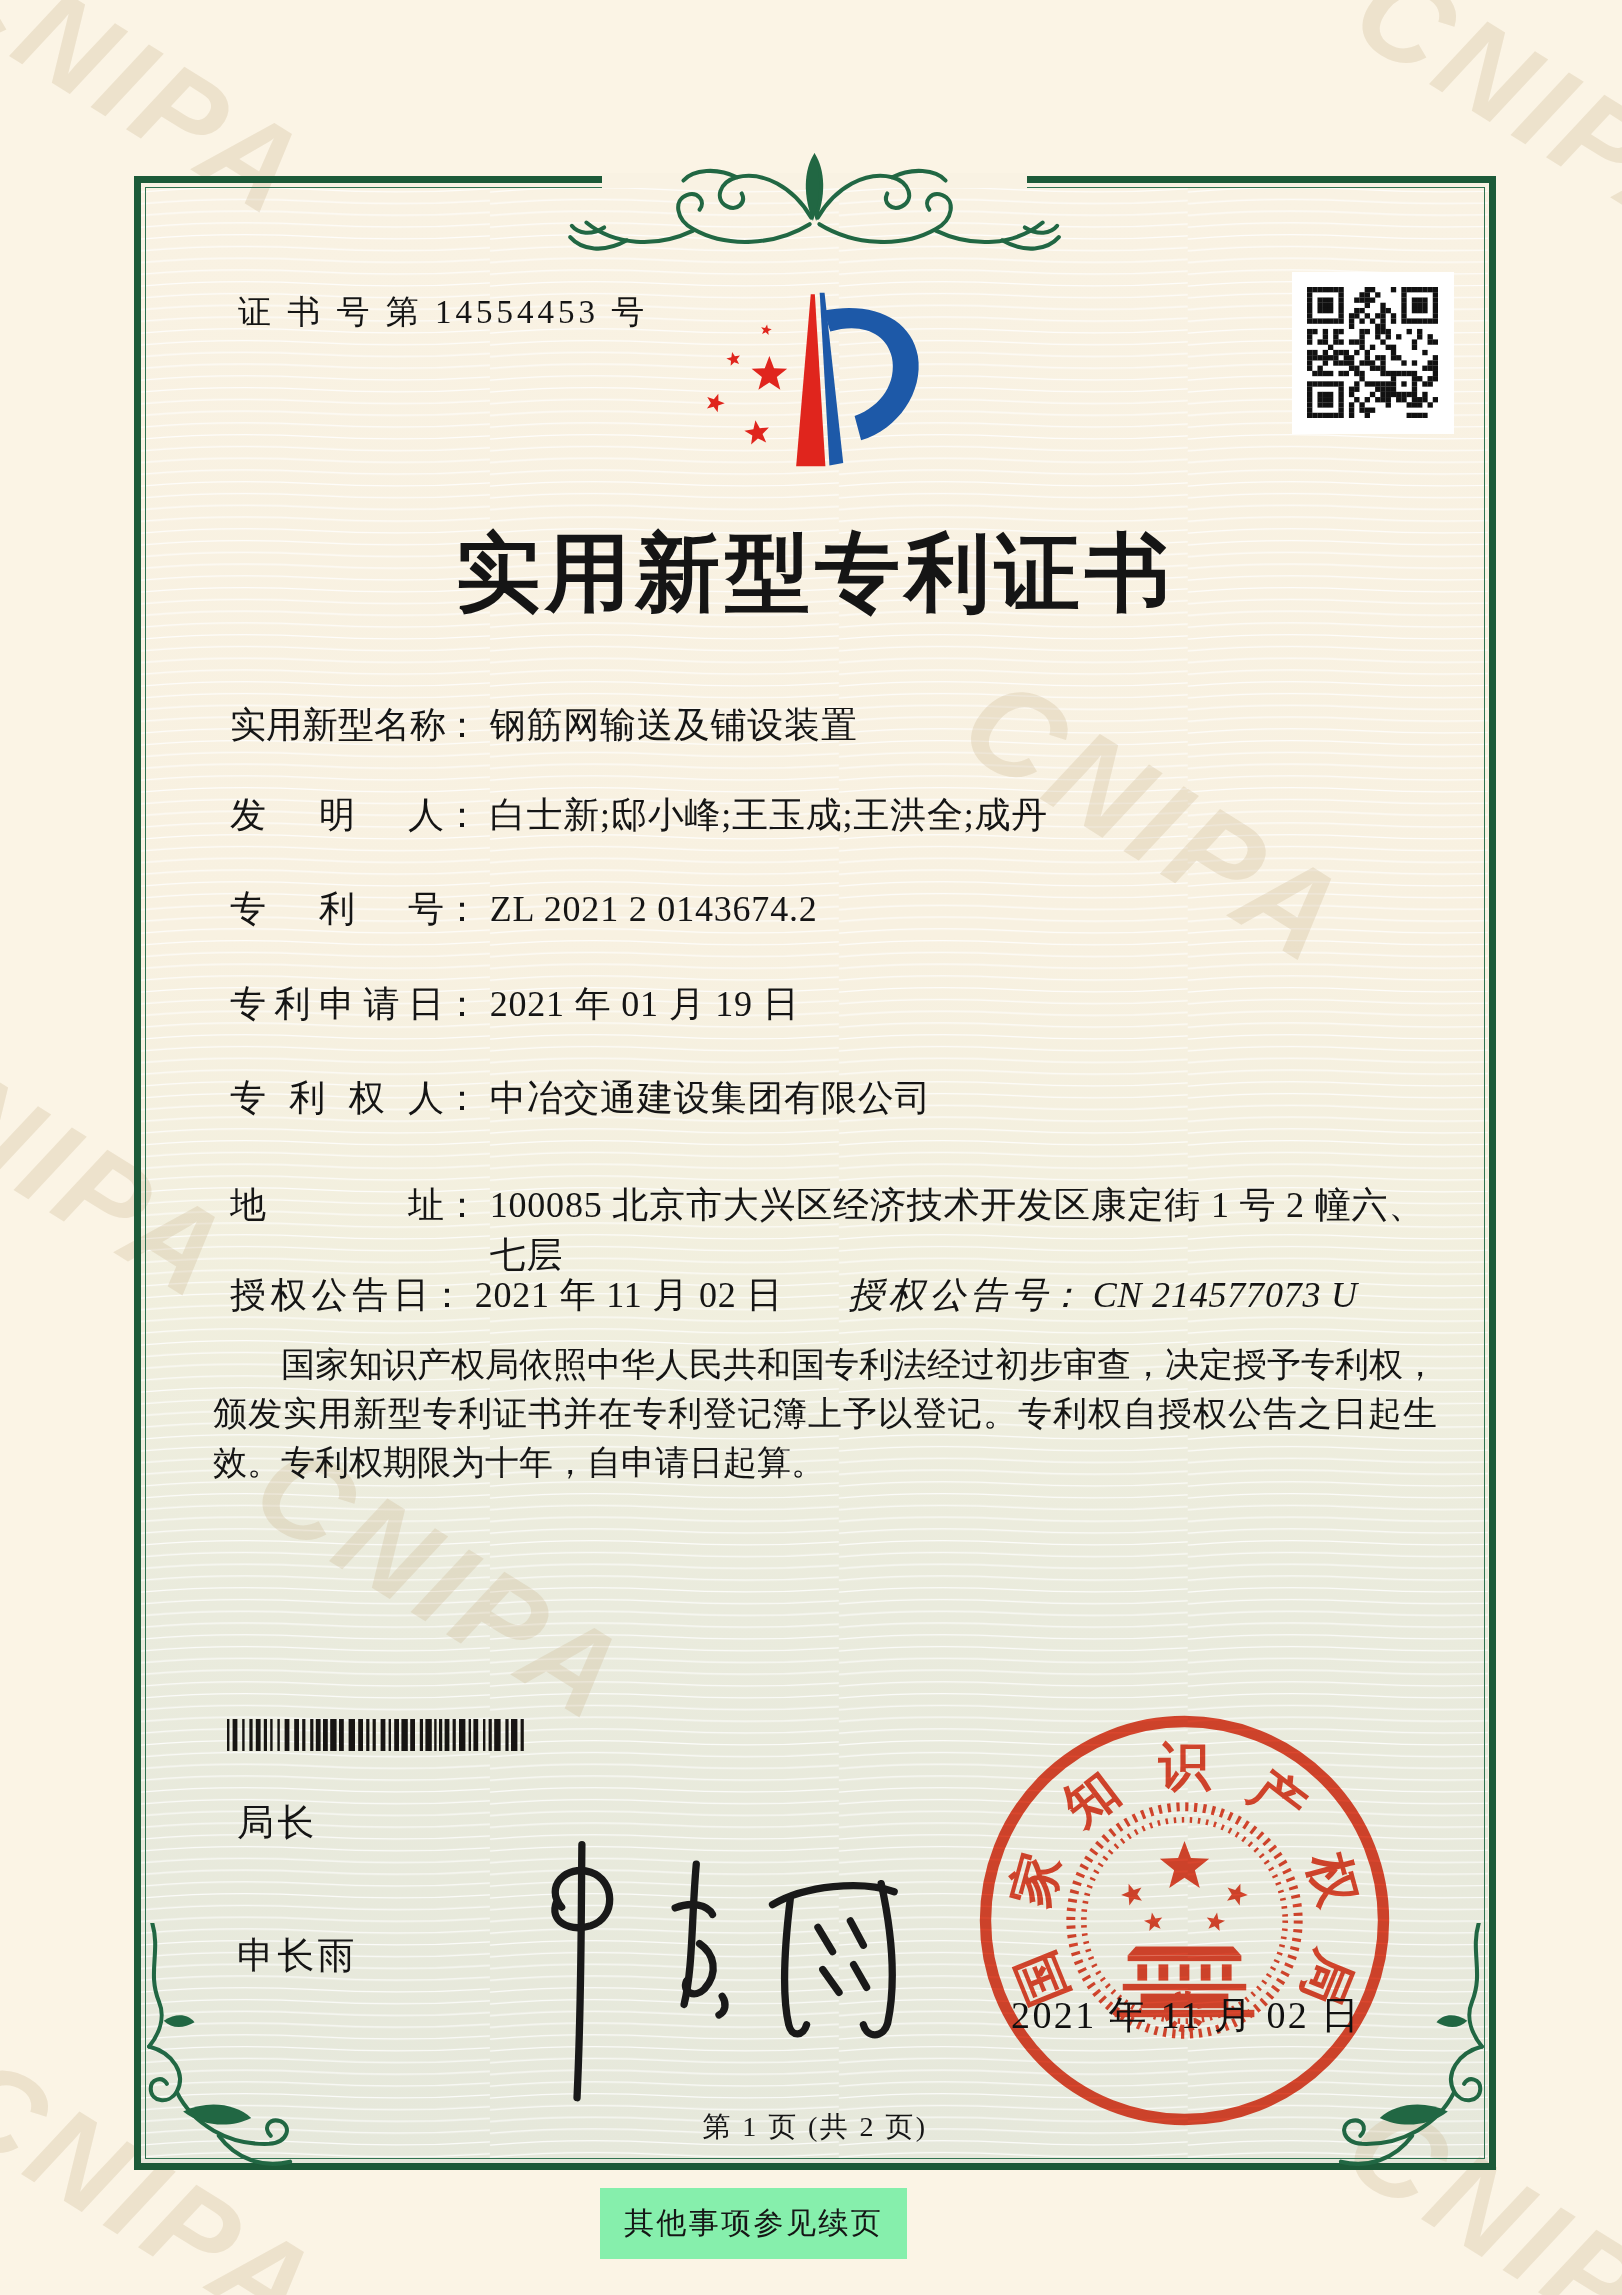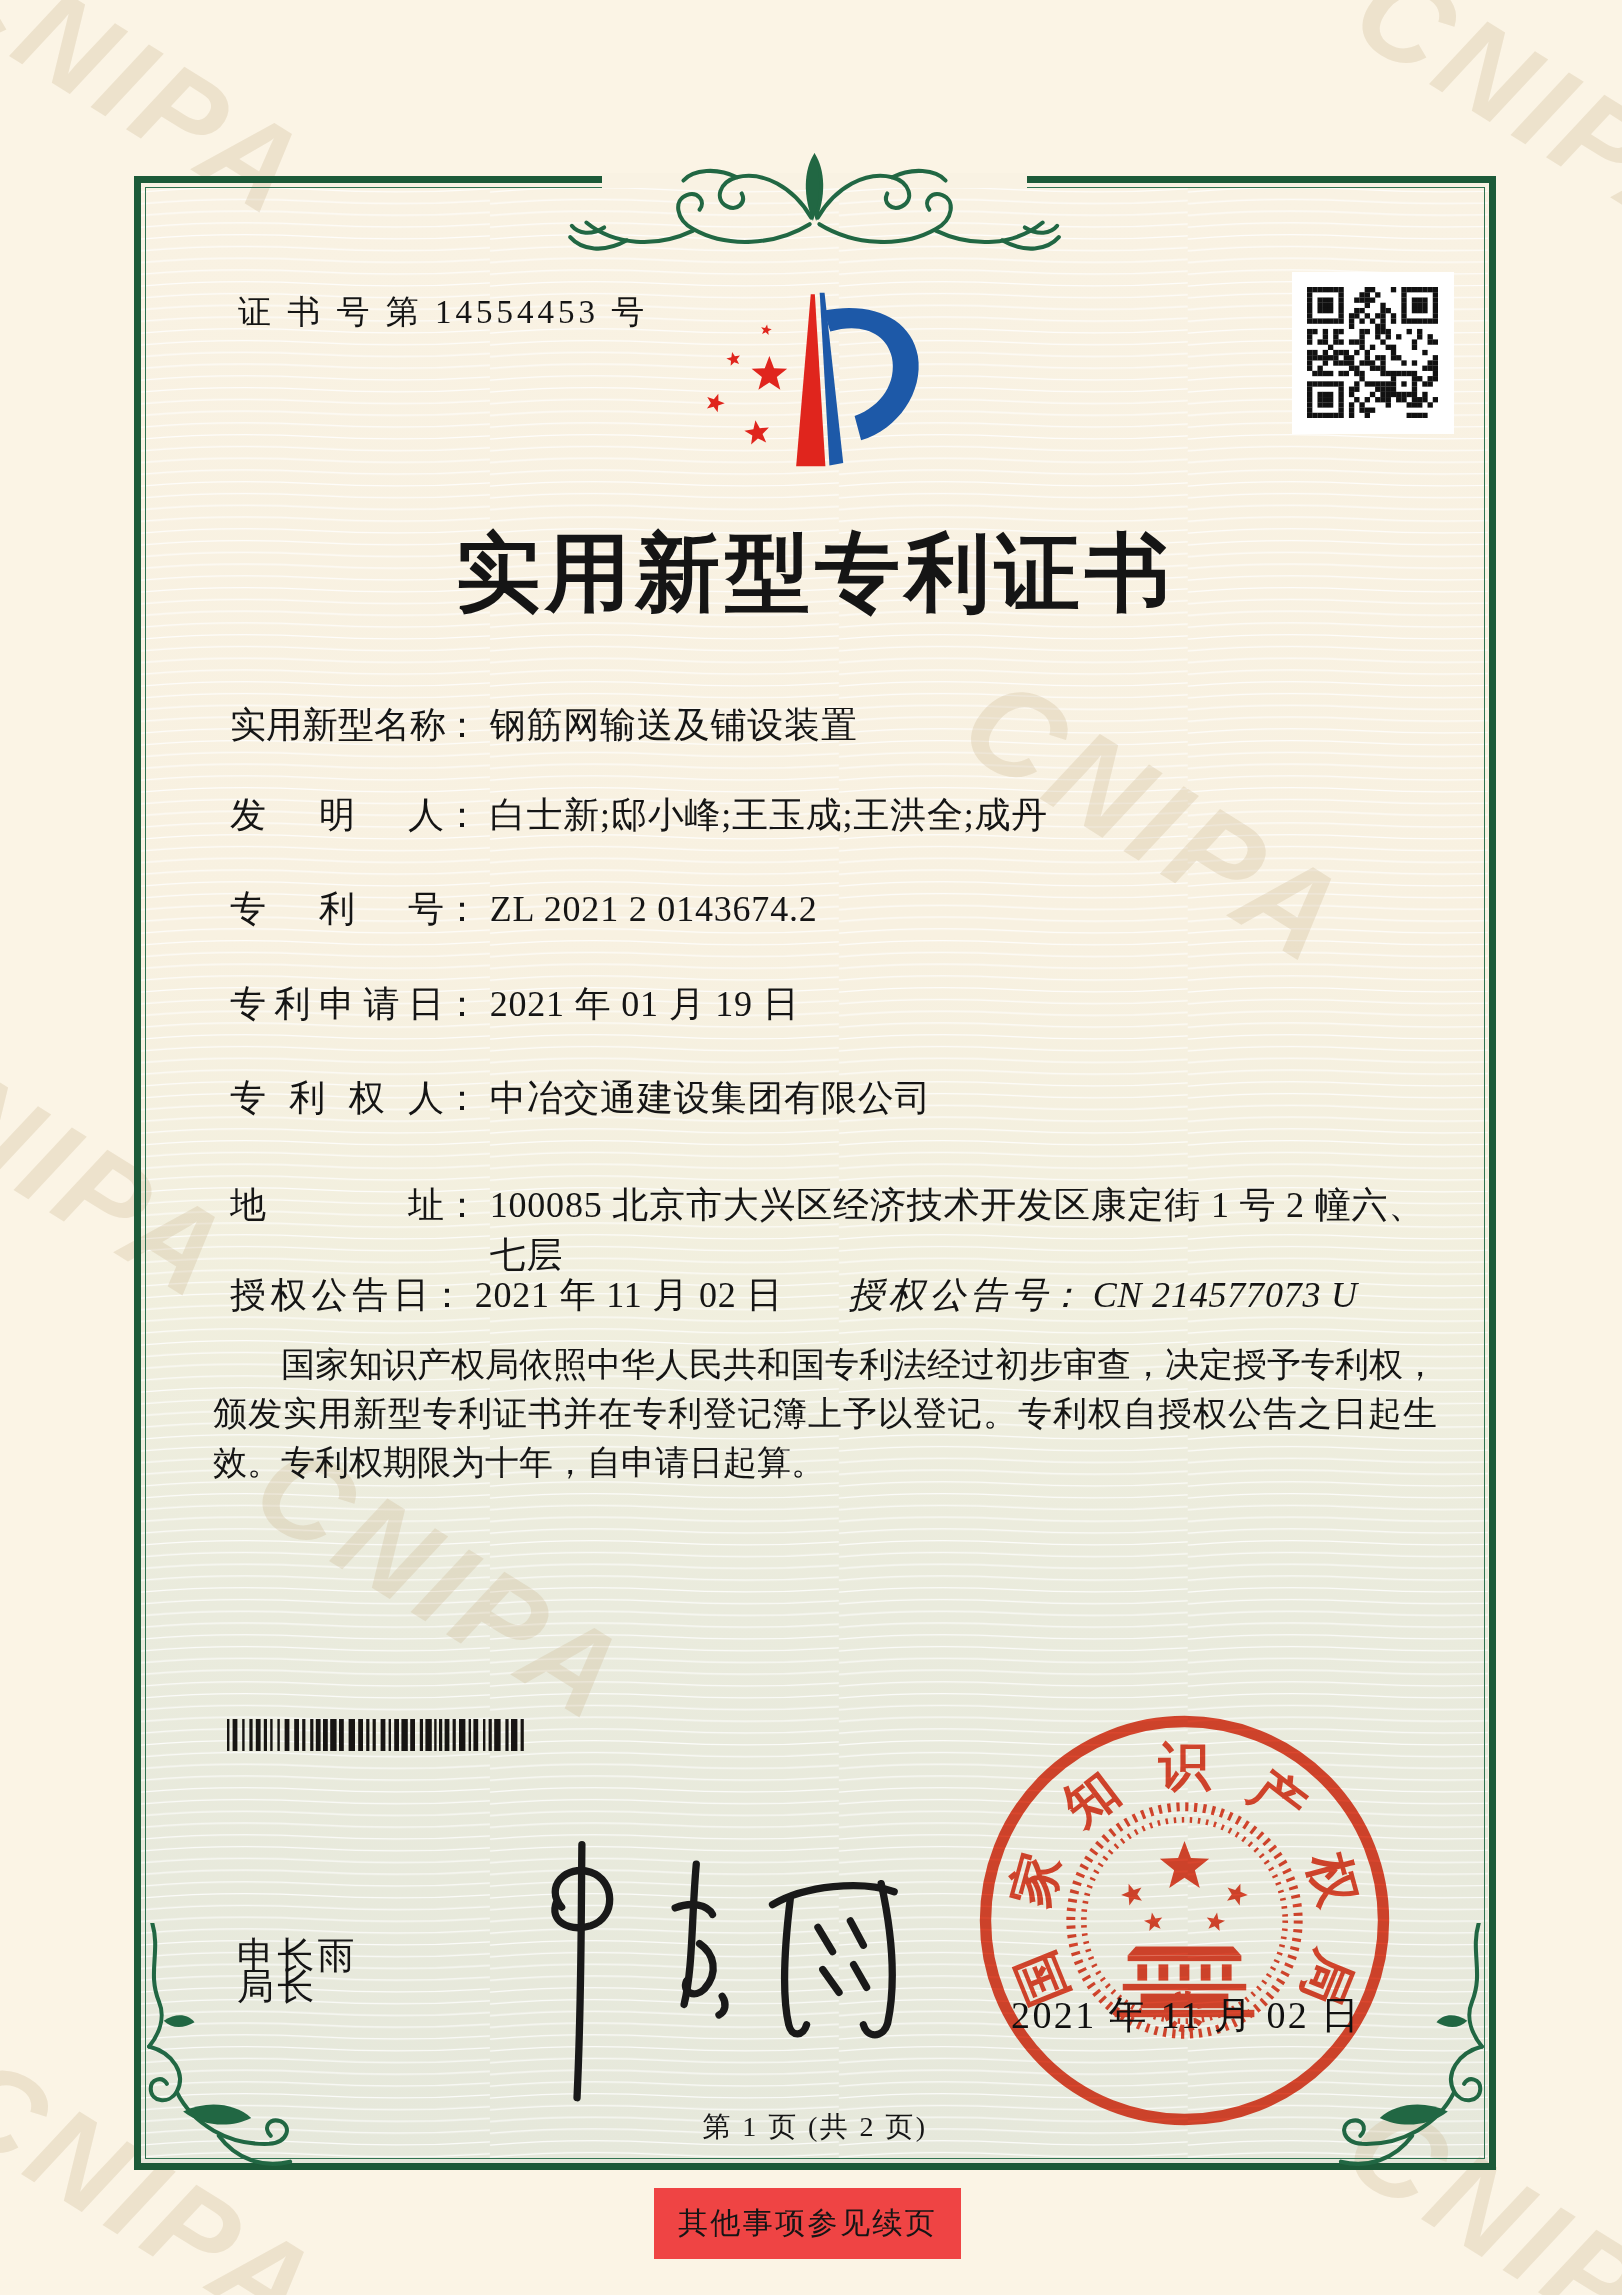--- a/index.html
+++ b/index.html
@@ -30,21 +30,21 @@
   .fcolon{vertical-align:top;}
   .fvalue{display:inline-block;margin-left:9.7px;max-width:990px;white-space:pre-line;
     vertical-align:top;letter-spacing:0.8px;}
   .grant2{position:absolute;left:618px;top:0;font-style:italic;}
   .paras{left:213px;top:1340px;width:1224px;font-size:34px;line-height:49px;
     text-align:justify;z-index:4;}
   .paras p{margin:0;text-indent:2em;}
   .officer{left:237px;z-index:4;font-size:37px;letter-spacing:3.2px;}
   .footer{left:134px;top:2108px;width:1362px;text-align:center;font-size:28px;
     letter-spacing:2.4px;z-index:4;}
-  .band{left:654px;top:2188px;width:307px;height:71px;background:#ef4444;z-index:4;
+  .band{left:600px;top:2188px;width:307px;height:71px;background:#86efac;z-index:4;
     display:flex;align-items:center;justify-content:center;font-size:30px;letter-spacing:2.4px;}
 
   
   .logo{left:702px;top:286px;z-index:4;}
   .qrpad{left:1292px;top:272px;width:162px;height:162px;background:#ffffff;z-index:4;}
   .qrpad svg{position:absolute;left:15.4px;top:15.4px;}
   .barcode{left:225px;top:1719px;z-index:4;}
   .signature{left:487px;top:1830px;z-index:6;}
   .seal{left:979px;top:1715px;width:411px;height:411px;z-index:5;opacity:.93;
     mix-blend-mode:multiply;}
@@ -484,21 +484,21 @@
     <rect x="302" y="0" width="3" height="40" fill="#171513"></rect>
     <rect x="308" y="0" width="6" height="40" fill="#171513"></rect>
     <rect x="320" y="0" width="3" height="40" fill="#171513"></rect>
     <rect x="327" y="0" width="4" height="40" fill="#171513"></rect>
     <rect x="334" y="0" width="8" height="40" fill="#171513"></rect>
     <rect x="348" y="0" width="4" height="40" fill="#171513"></rect>
     <rect x="355" y="0" width="8" height="40" fill="#171513"></rect>
     <rect x="367" y="0" width="4" height="40" fill="#171513"></rect>
   </svg>
 
-<div class="abs officer" style="top:1962px;">局长</div>
+<div class="abs officer" style="top:1798px;">局长</div>
 <div class="abs officer" style="top:1931px;">申长雨</div>
 
 <svg class="abs signature" width="438" height="284" viewBox="0 0 540 350">
   <g stroke="#191919" stroke-width="9" fill="none" stroke-linecap="round" stroke-linejoin="round">
     <path d="M92,95 C70,70 98,42 128,52 C158,62 160,108 128,118 C100,126 76,112 86,88"></path>
     <path d="M117,18 C116,90 117,200 111,330"></path>
     <path d="M258,42 C252,110 254,170 243,215"></path>
     <path d="M232,96 C252,88 272,92 278,104"></path>
     <path d="M262,140 C280,152 286,176 268,196 C256,208 240,200 246,186"></path>
     <path d="M290,205 C296,214 294,224 286,228"></path>

